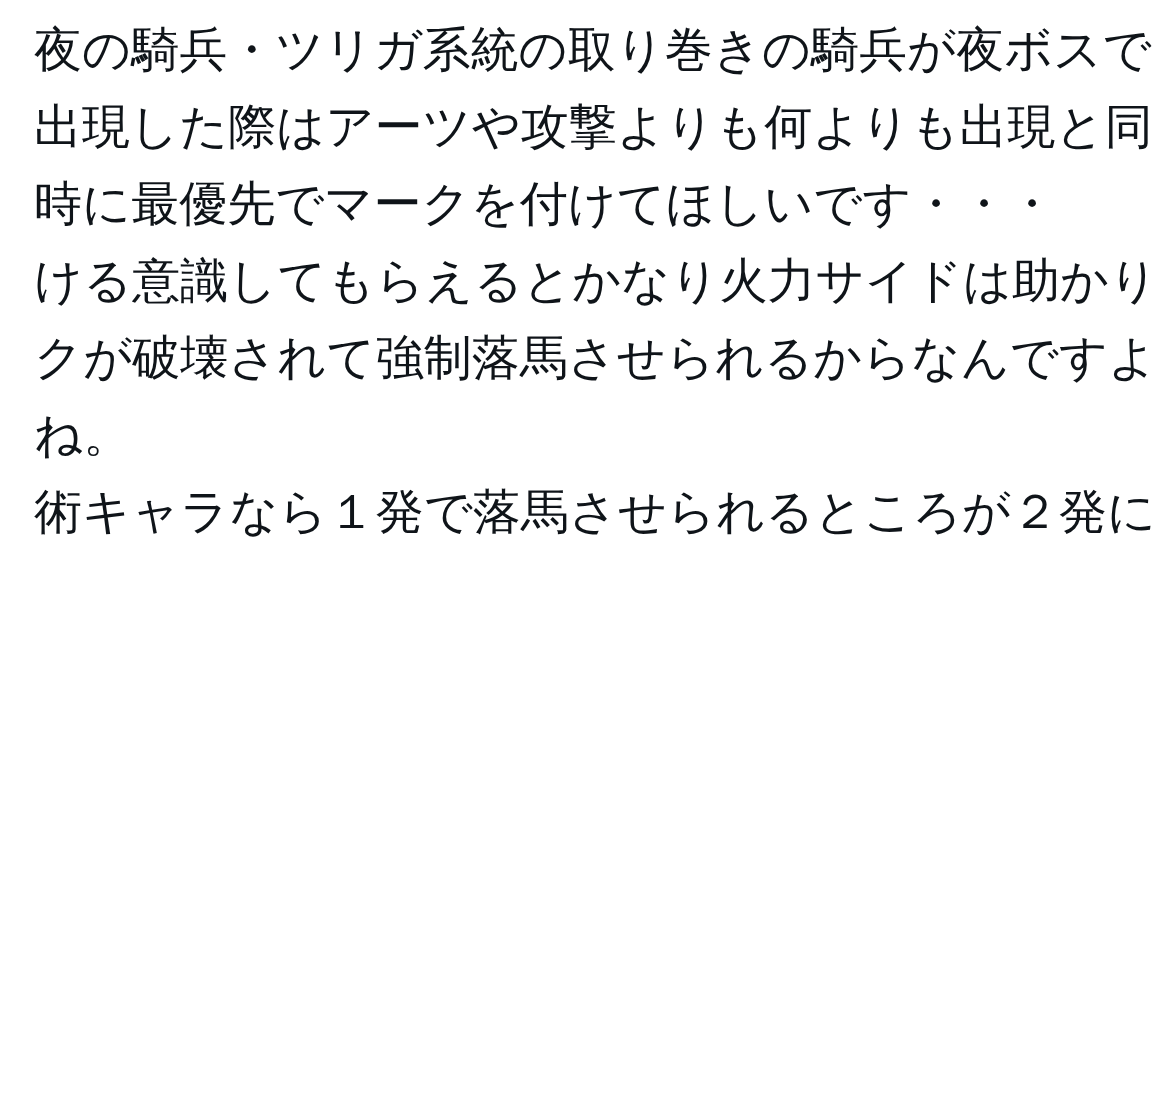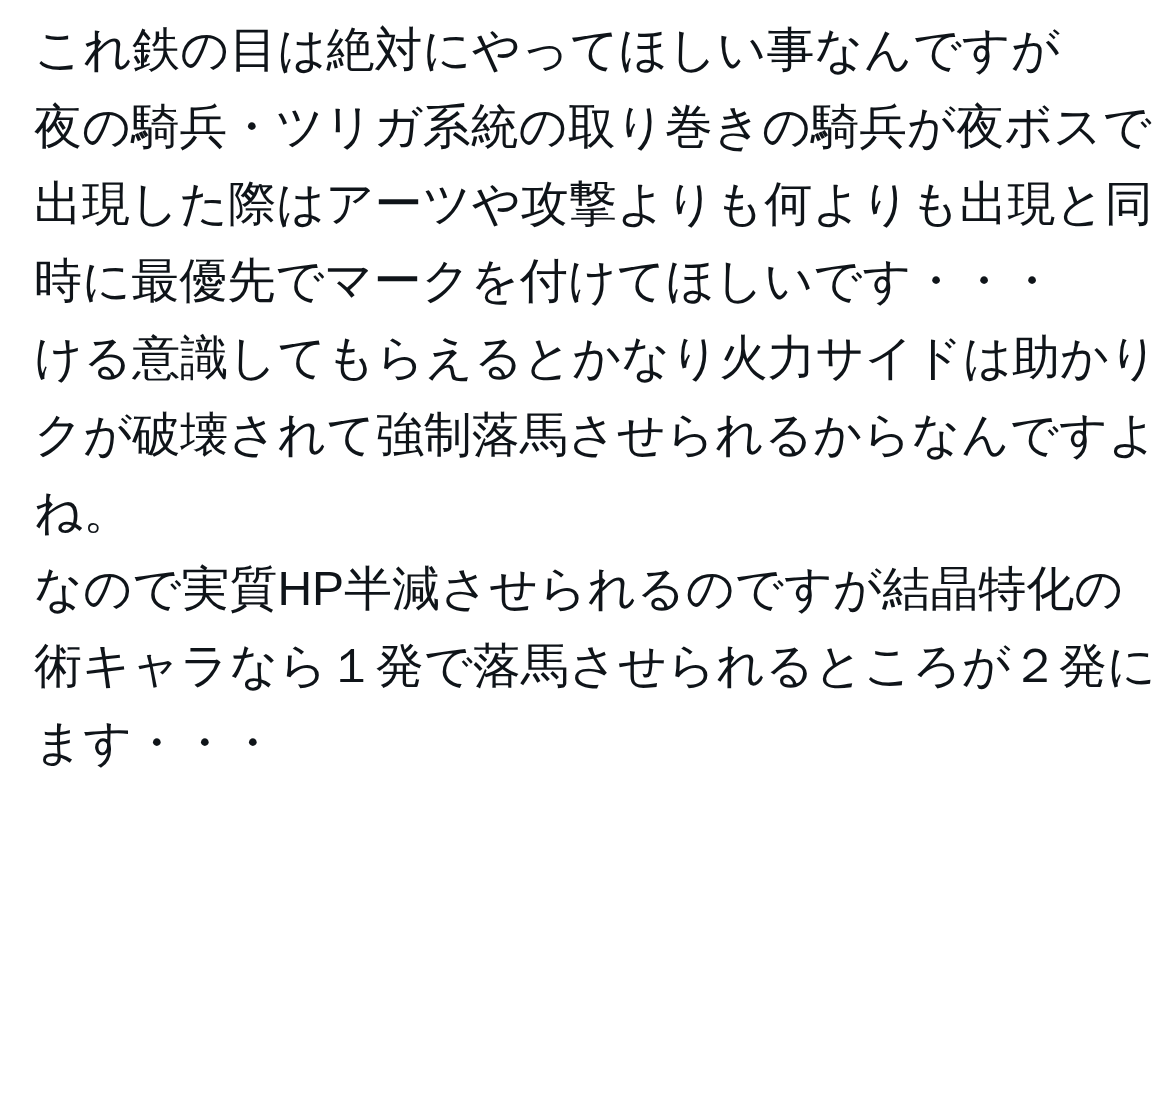--- a/index.html
+++ b/index.html
@@ -26,23 +26,20 @@
   }
   .text-line {
     white-space: nowrap;
     min-height: 77px;
   }
 </style>
 </head>
 <body>
 
 <div class="post-body">
-  <div class="text-line">これ鉄の目は絶対にやってほしい事なんですが</div>
   <div class="text-line">夜の騎兵・ツリガ系統の取り巻きの騎兵が夜ボスで</div>
   <div class="text-line">出現した際はアーツや攻撃よりも何よりも出現と同</div>
   <div class="text-line">時に最優先でマークを付けてほしいです・・・</div>
   <div class="text-line">ける意識してもらえるとかなり火力サイドは助かり</div>
   <div class="text-line">クが破壊されて強制落馬させられるからなんですよ</div>
   <div class="text-line">ね。</div>
-  <div class="text-line">なので実質HP半減させられるのですが結晶特化の</div>
   <div class="text-line">術キャラなら１発で落馬させられるところが２発に</div>
-  <div class="text-line">ます・・・</div>
 </div>
 
 </body></html>

